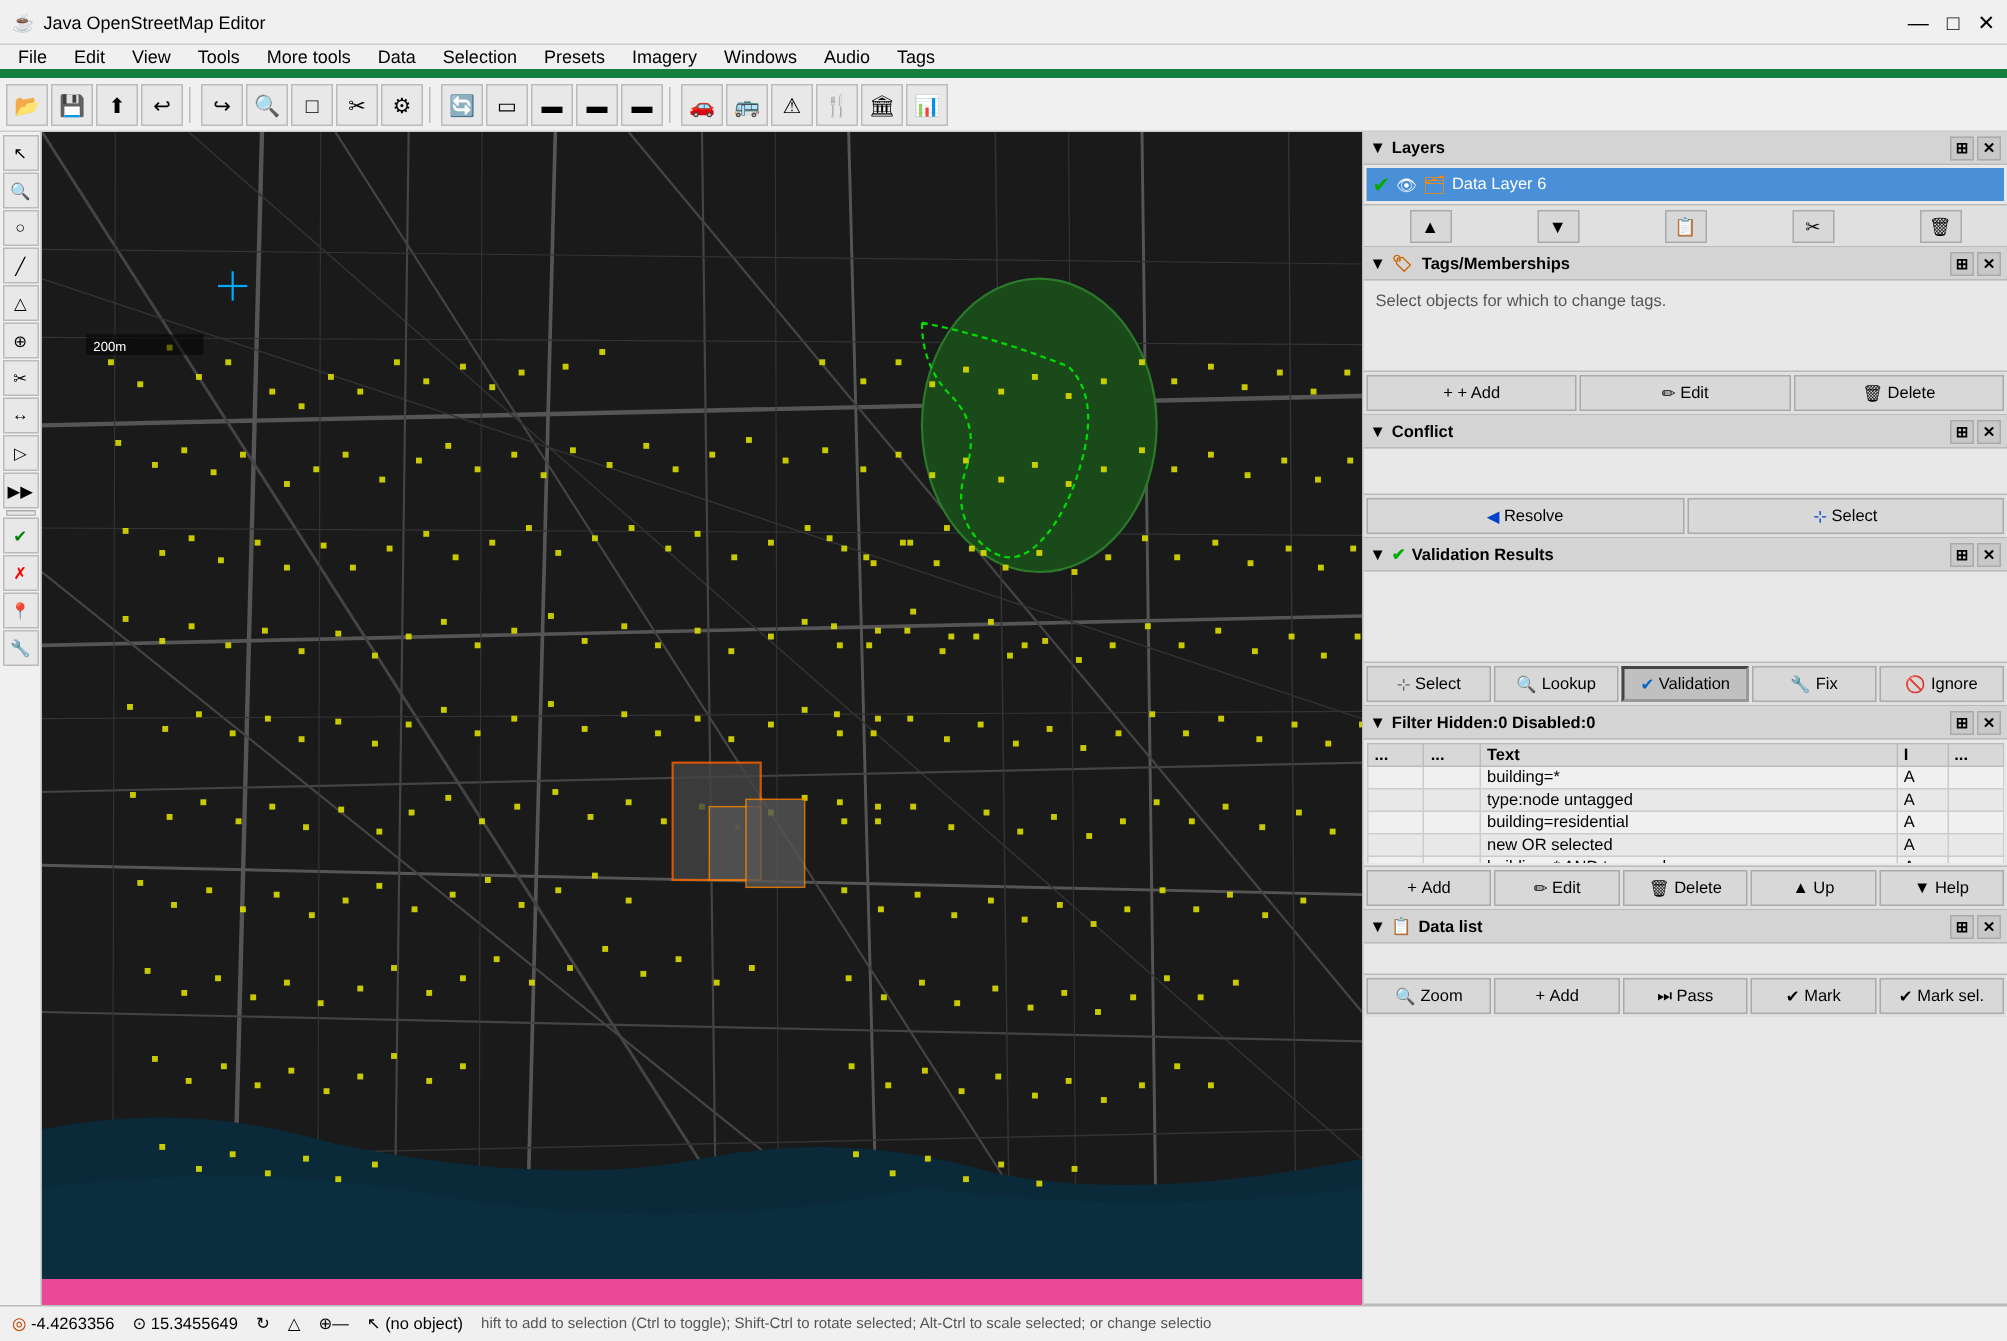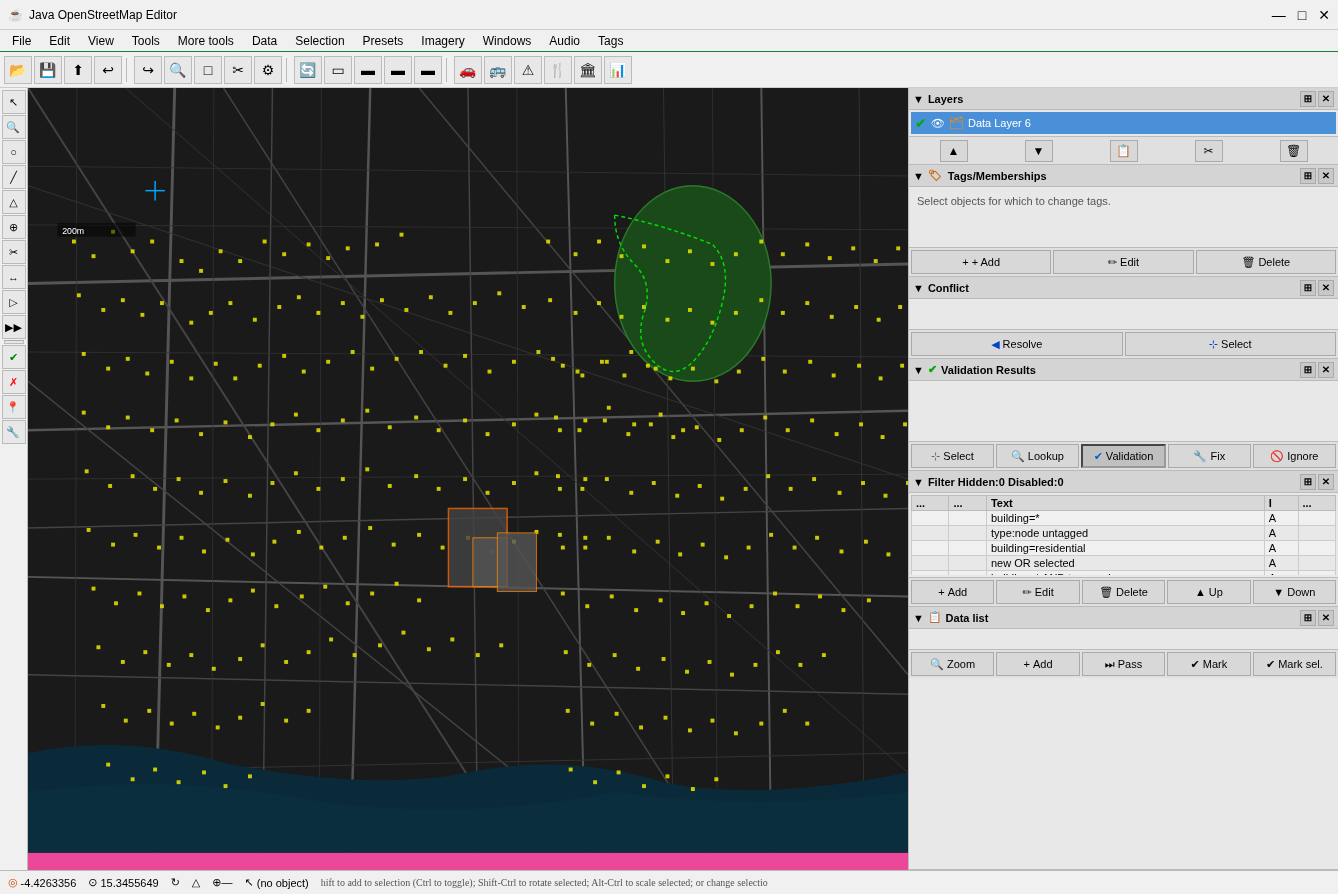--- a/index.html
+++ b/index.html
@@ -19,21 +19,21 @@
     .title-bar-left { display: flex; align-items: center; gap: 6px; font-size: 12px; }
     .title-bar-right { display: flex; gap: 12px; font-size: 14px; cursor: pointer; }
 
     
     .menu-bar {
       height: 22px;
       background: #f0f0f0;
       display: flex;
       align-items: center;
       padding: 0 4px;
-      border-bottom: 1px solid #15803d;
+      border-bottom: 6px solid #15803d;
       gap: 2px;
     }
     .menu-item {
       padding: 2px 8px;
       cursor: pointer;
       font-size: 12px;
     }
 
     
     .toolbar {
@@ -977,21 +977,21 @@
         <div class="filter-btn">
           <span>🗑</span>
           <span>Delete</span>
         </div>
         <div class="filter-btn">
           <span>▲</span>
           <span>Up</span>
         </div>
         <div class="filter-btn">
           <span>▼</span>
-          <span>Down</span>
+          <span>Help</span>
         </div>
       </div>
     </div>
 
     <div class="panel-section todo-panel">
       <div class="panel-header">
         <span style="cursor:pointer;">▼</span>
         <span style="color:#cc6600;">📋</span>
         <span>Data list</span>
         <div class="panel-header-controls">
@@ -1043,15 +1043,15 @@
     <span>△</span>
   </div>
   <div class="status-item">
     <span>⊕—</span>
   </div>
   <div class="status-item">
     <span>↖</span>
     <span>(no object)</span>
   </div>
   <div class="status-item" style="flex:1;">
-    <span style="font-size:10px;color:#555;overflow:hidden;white-space:nowrap;text-overflow:ellipsis;font-family:Liberation Serif, serif;">hift to add to selection (Ctrl to toggle); Shift-Ctrl to rotate selected; Alt-Ctrl to scale selected; or change selectio</span>
+    <span style="font-size:10px;color:#555;overflow:hidden;white-space:nowrap;text-overflow:ellipsis;">hift to add to selection (Ctrl to toggle); Shift-Ctrl to rotate selected; Alt-Ctrl to scale selected; or change selectio</span>
   </div>
 </div>
 
 </body></html>

